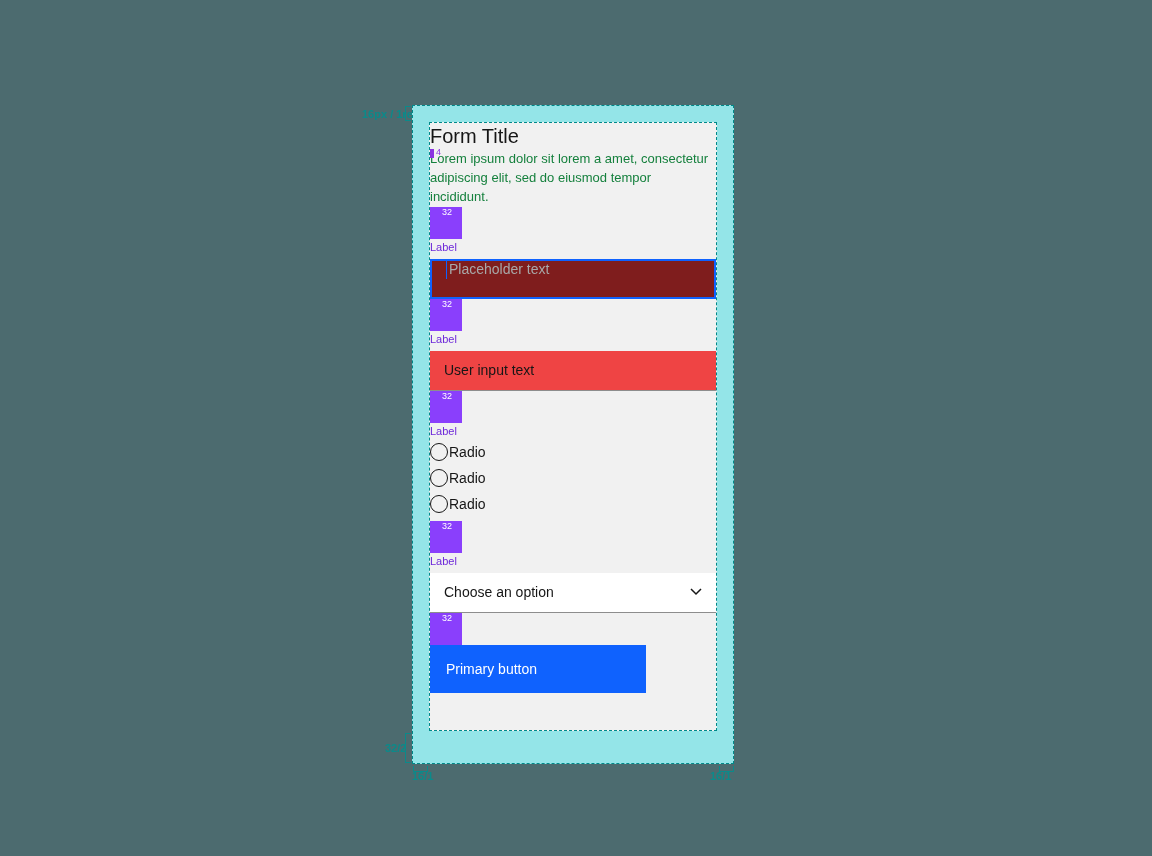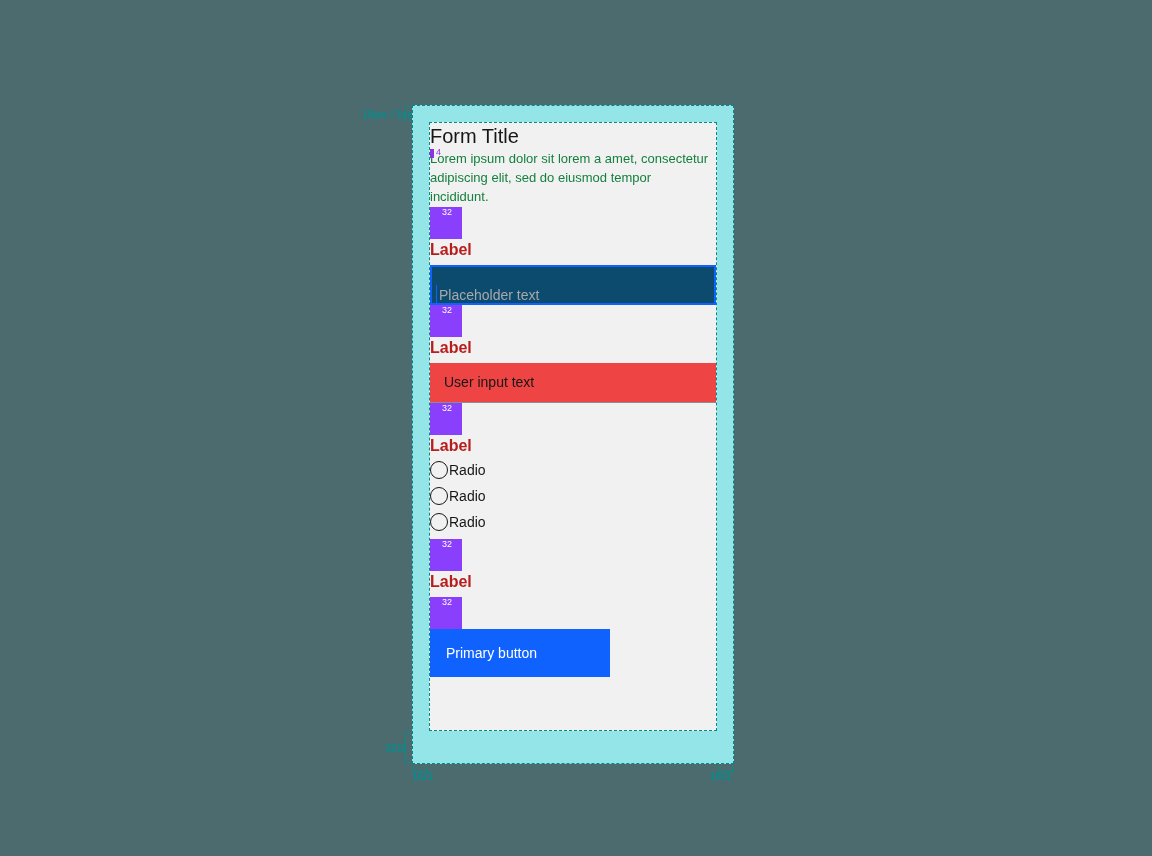--- a/index.html
+++ b/index.html
@@ -90,35 +90,34 @@
     position: relative;
   }
   .spacer-block .num {
     position: absolute;
     top: 0; left: 12px;
     font-size: 9px;
     color: #fff;
   }
 
   .label {
-    font-size: 16px;
-    color: #b91c1c;
+    font-size: 11px;
+    color: #6d28d9;
     margin-top: 2px;
     margin-bottom: 6px;
-    font-weight: bold;
   }
 
   .text-input-focus {
     width: 100%;
     height: 40px;
-    background: #0c4a6e;
+    background: #7f1d1d;
     border: 2px solid #0f62fe;
     display: flex;
-    align-items: flex-end;
-    padding: 0 4px;
+    align-items: flex-start;
+    padding: 0 14px;
     position: relative;
   }
   .caret {
     width: 1px; height: 18px; background:#0f62fe; margin-right:2px;
   }
   .placeholder {
     color: #a8a8a8;
     font-size: 14px;
   }
 
@@ -159,21 +158,21 @@
     justify-content: space-between;
     padding: 0 14px;
     font-size: 14px;
     color: #161616;
   }
   .chev {
     width: 12px; height: 8px;
   }
 
   .primary-btn {
-    width: 180px;
+    width: 216px;
     height: 48px;
     background: #0f62fe;
     color: #fff;
     font-size: 14px;
     display: flex;
     align-items: center;
     padding: 0 16px;
     border: none;
     text-align: left;
   }
@@ -244,20 +243,26 @@
         <span class="radio-circle"></span>
         <span>Radio</span>
       </div>
     </div>
 
     <div class="spacer-block">
       <span class="num">32</span>
     </div>
 
     <div class="label">Label</div>
+    <div class="dropdown">
+      <span>Choose an option</span>
+      <svg class="chev" viewBox="0 0 12 8">
+          <path d="M1 1 L6 6 L11 1" stroke="#161616" stroke-width="1.5" fill="none"></path>
+        </svg>
+    </div>
 
     <div class="spacer-block">
       <span class="num">32</span>
     </div>
 
     <button class="primary-btn">
       <span>Primary button</span>
     </button>
 
   </div>

